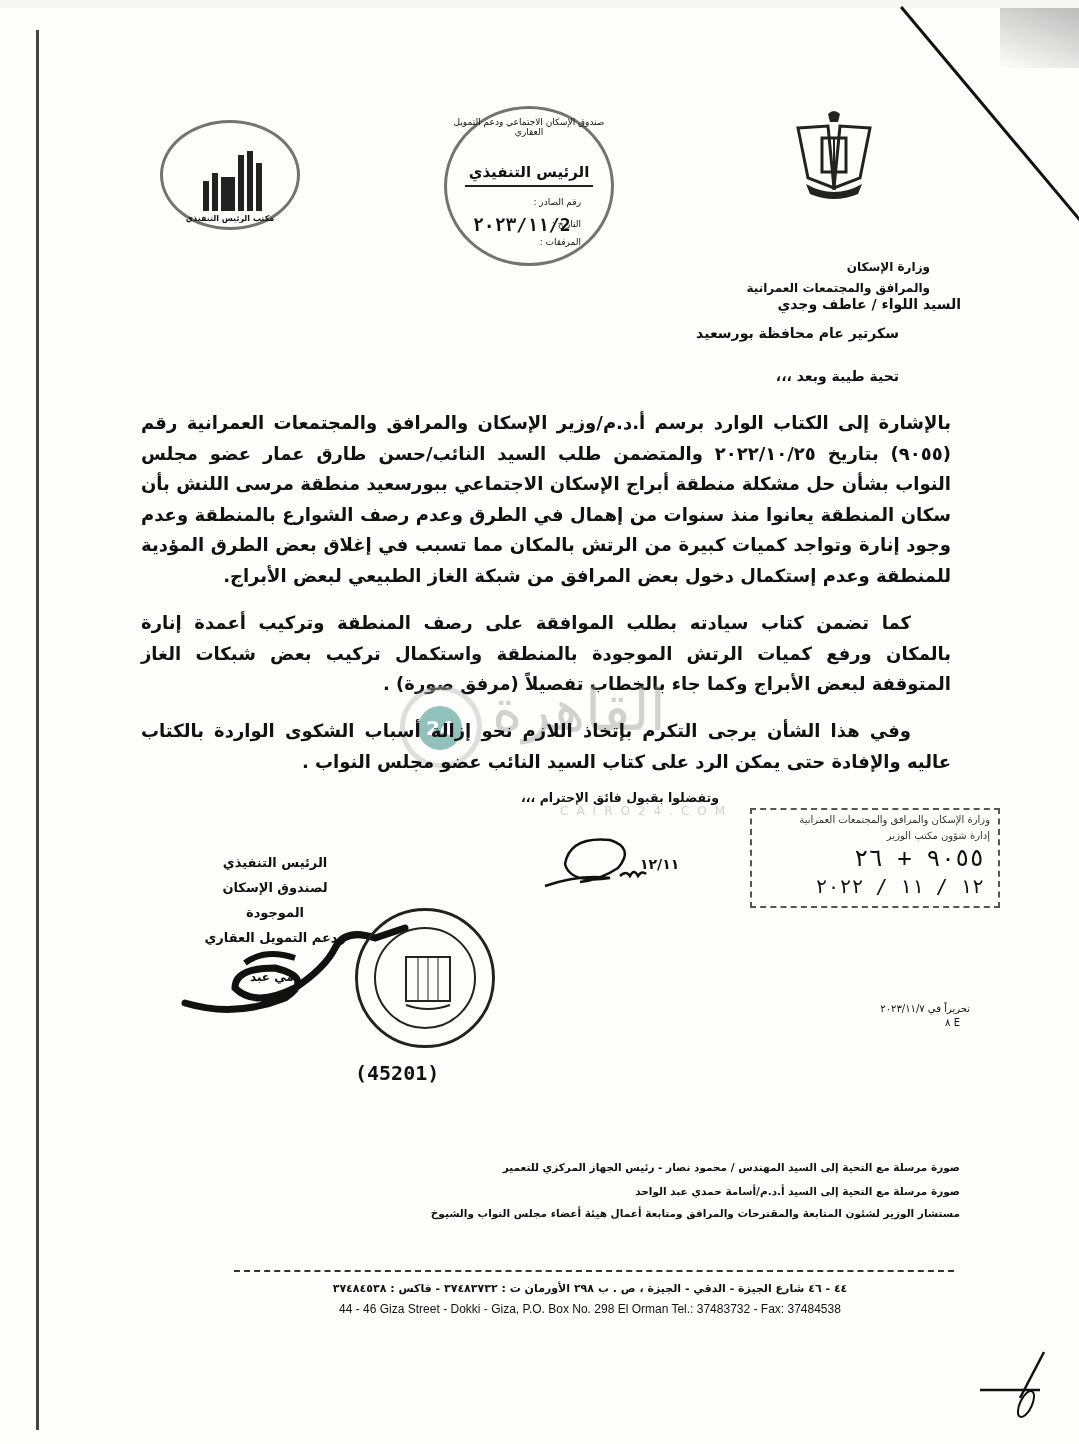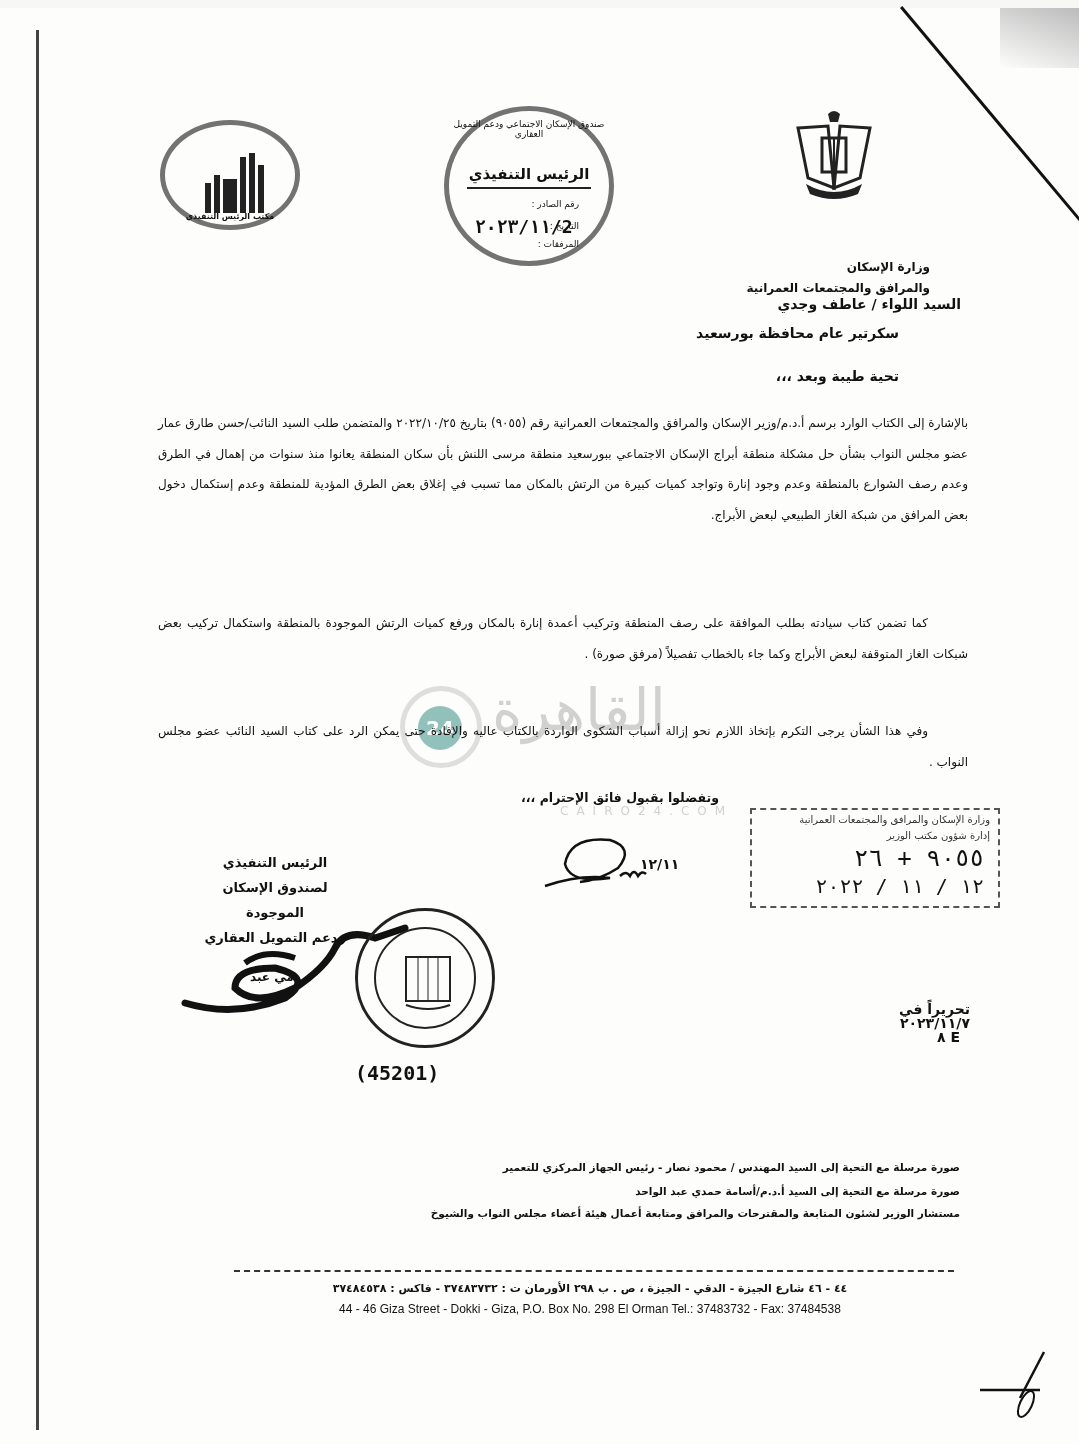--- a/index.html
+++ b/index.html
@@ -14,53 +14,53 @@
   }
   .abs { position:absolute; }
   .rtl { direction:rtl; text-align:right; unicode-bidi:plaintext; }
   .left-rule { left:36px; top:22px; width:3px; height:1400px; background:#444; }
   .corner-line { left:900px; top:0; width:3px; height:320px; background:#111; transform:rotate(-40deg); transform-origin:top left; }
   .corner-shadow { left:1000px; top:0; width:80px; height:60px; background:linear-gradient(200deg,#bbb,rgba(255,255,255,0)); }
 
   .eagle { left:788px; top:100px; width:92px; height:92px; }
   .ministry { left:700px; top:205px; width:230px; font-size:12px; line-height:21px; font-weight:bold;margin-top:44px; }
 
-  .stamp-circle { border-radius:50%; border:5px solid #737373; box-sizing:border-box; }
+  .stamp-circle { border-radius:50%; border:3px solid #737373; box-sizing:border-box; }
   .stamp-exec { left:444px; top:98px; width:170px; height:160px; }
   .stamp-exec .ring-text { position:absolute; left:0; right:0; top:8px; text-align:center; font-size:9px; }
   .stamp-exec .title { position:absolute; left:18px; right:18px; top:54px; text-align:center; font-size:15px; font-weight:bold; border-bottom:2px solid #222; padding-bottom:4px; }
   .stamp-exec .field { position:absolute; right:30px; font-size:9px; direction:rtl; }
   .stamp-exec .date { position:absolute; left:26px; top:105px; font-size:18px; font-weight:bold; font-family:"DejaVu Sans Mono", monospace; }
 
   .logo-fund { left:160px; top:112px; width:140px; height:110px; }
   .logo-fund .bars { position:absolute; left:40px; top:28px; width:60px; height:60px; }
   .logo-fund .bar { position:absolute; bottom:0; width:6px; background:#222; }
   .logo-fund .caption { position:absolute; left:0; right:0; bottom:4px; text-align:center; font-size:8px; font-weight:bold; }
 
   .addressee { top:288px; font-size:14px; font-weight:bold; }
-  .body-para { left:158px; width:810px; font-size:12px; font-weight:normal; line-height:30.5px; text-align:justify; text-align-last:right; }
+  .body-para { left:141px; width:810px; font-size:18px; font-weight:bold; line-height:30.5px; text-align:justify; text-align-last:right; }
 
   .watermark { left:400px; top:668px; width:310px; height:110px; opacity:0.45; }
   .watermark .clock { position:absolute; left:0; top:10px; width:82px; height:82px; border-radius:50%; border:5px solid #b8b8b8; box-sizing:border-box; }
   .watermark .badge { position:absolute; left:18px; top:30px; width:44px; height:44px; border-radius:50%; background:#0f766e; color:#fff; font-size:20px; font-weight:bold; text-align:center; line-height:44px; }
   .watermark .brand-ar { position:absolute; left:92px; top:0; font-size:58px; font-weight:normal; color:#9a9a9a; direction:rtl; }
   .watermark .brand-en { position:absolute; left:160px; top:86px; font-size:12px; letter-spacing:8px; color:#9a9a9a;margin-top:42px; }
 
   .receipt { left:750px; top:800px; width:250px; height:100px; border:2px dashed #555; box-sizing:border-box; }
   .receipt .r-line { position:absolute; right:8px; font-size:10px; direction:rtl; color:#333; }
   .receipt .r-big { position:absolute; right:14px; font-size:24px; font-family:"DejaVu Sans Mono", monospace; direction:rtl; letter-spacing:3px; }
 
   .sig-block { left:200px; top:842px; width:150px; font-size:13px; font-weight:bold; line-height:25px; text-align:center; }
   .scribble { left:175px; top:900px; width:240px; height:110px; }
   .stamp-seal { left:355px; top:900px; width:140px; height:140px; border:3px solid #222; }
   .stamp-seal .inner { position:absolute; left:16px; top:16px; right:16px; bottom:16px; border-radius:50%; border:2px solid #222; }
   .seal-number { left:355px; top:1053px; font-size:20px; font-weight:bold; font-family:"DejaVu Sans Mono", monospace; }
 
   .initials { left:540px; top:826px; width:170px; height:60px; }
-  .ref-right { left:870px; top:994px; width:100px; font-size:14px; font-weight:bold; line-height:14px; }
+  .ref-right { left:870px; top:994px; width:100px; font-size:10px; font-weight:normal; line-height:14px; }
 
   .cc { left:240px; width:720px; font-size:10.5px; font-weight:bold; line-height:22px; }
   .hr-dash { left:234px; top:1262px; width:720px; height:0; border-top:2px dashed #333; }
   .footer-ar { left:240px; top:1274px; width:700px; font-size:11px; font-weight:bold; text-align:center; }
   .footer-en { left:240px; top:1294px; width:700px; font-size:12px; text-align:center; font-family:"Liberation Sans", sans-serif; }
   .bottom-mark { left:980px; top:1340px; width:80px; height:80px; }
 </style>
 </head>
 <body>
 

